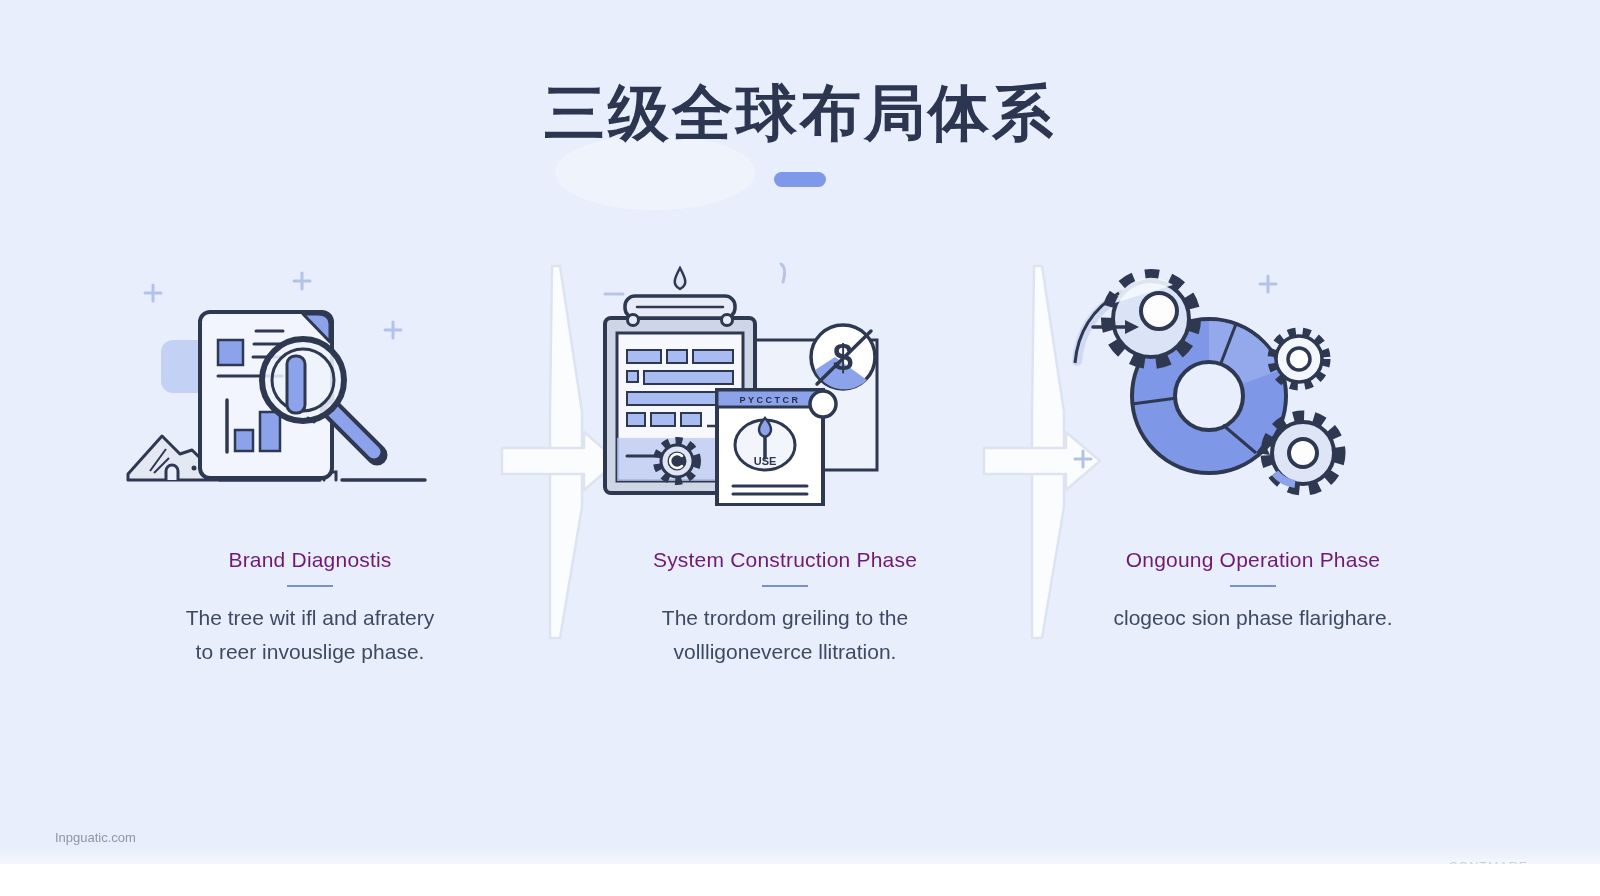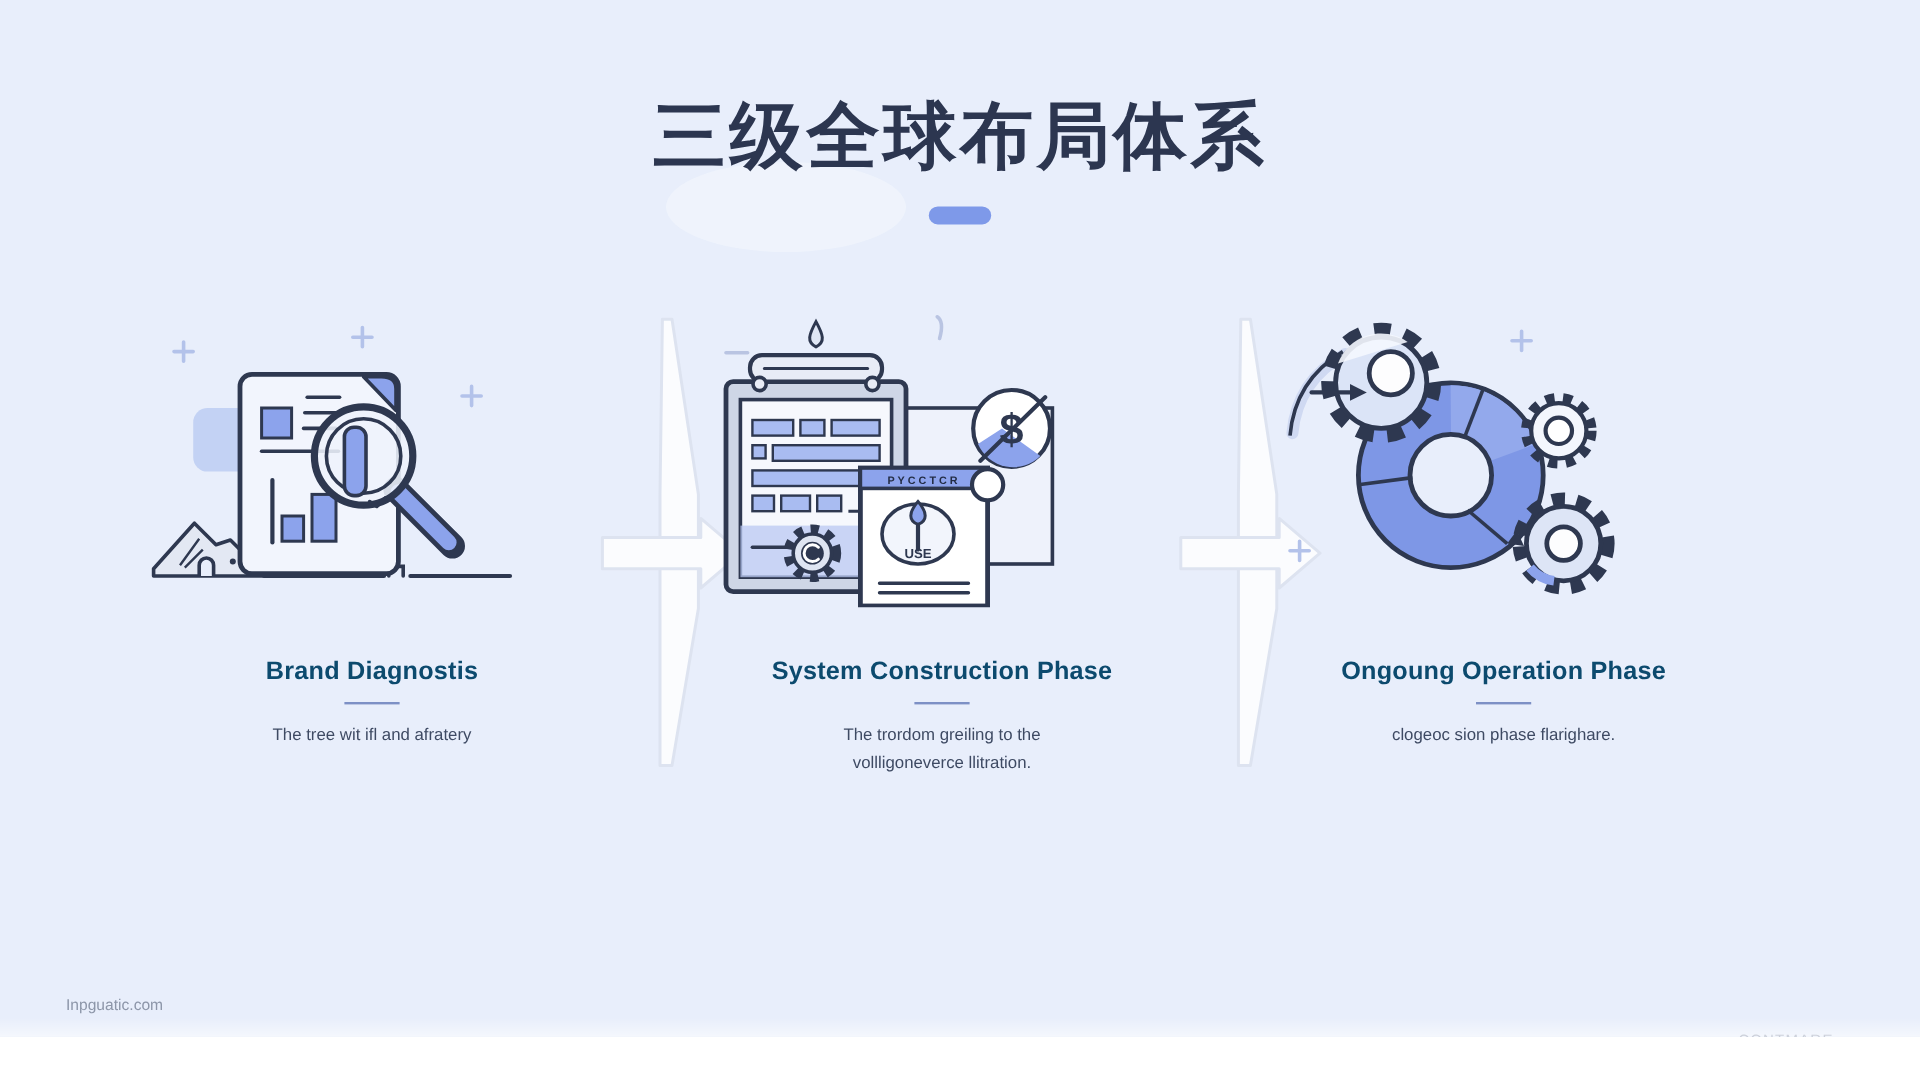--- a/index.html
+++ b/index.html
@@ -10,23 +10,23 @@
   .title-glow { position:absolute; left:555px; top:135px; width:200px; height:75px;
                 background:#f4f7fe; border-radius:50%; opacity:.55; }
   .main-title { position:absolute; top:80px; left:0; width:100%; text-align:center;
                 font-size:61px; font-weight:700; color:#2c3650; letter-spacing:3px; line-height:1.1; }
   .title-pill { position:absolute; left:774px; top:172px; width:52px; height:15px;
                 border-radius:8px; background:#7e99e9; }
 
   .phase { position:absolute; top:258px; width:380px; text-align:center; }
   .phase-1 { left:120px; } .phase-2 { left:595px; } .phase-3 { left:1063px; }
   .icon-wrap { height:248px; display:flex; align-items:center; }
-  .phase-heading { margin-top:42px; font-size:21px; font-weight:700; color:#0c4a6e; letter-spacing:.2px;text-align:center; }
+  .phase-heading { margin-top:42px; font-size:21px; font-weight:400; color:#701a75; letter-spacing:.2px;text-align:center; }
   .phase-divider { width:46px; height:2px; background:#7d90c5; margin:13px auto 14px auto; }
-  .phase-body { font-size:14px; color:#3e4a63; line-height:1.62; }
+  .phase-body { font-size:21px; color:#3e4a63; line-height:1.62; }
 
   .flow-arrow { position:absolute; top:262px; width:150px; height:380px; }
   .arrow-1 { left:476px; } .arrow-2 { left:958px; }
 
   .footer-left  { position:absolute; left:55px;  top:830px; font-size:13px; color:#8d96a9; }
   .footer-right { position:absolute; right:72px; top:860px; font-size:12.5px; color:#9aa3b6; letter-spacing:1px; }
   .bottom-strip { position:absolute; left:0; bottom:0; width:100%; height:16px;
                   background:linear-gradient(to bottom, rgba(255,255,255,0), rgba(255,255,255,.55)); }
 
   svg text { font-family:"Liberation Sans","DejaVu Sans",sans-serif; }
@@ -87,20 +87,21 @@
           <circle cx="183" cy="112" r="31" fill="none" stroke="#2e3850" stroke-width="3"></circle>
           <rect x="167" y="88" width="18" height="57" rx="8" fill="#8ca3ec" stroke="#2e3850" stroke-width="3"></rect>
           <path d="M188 150 l6 4 7 -7" fill="none" stroke="#2e3850" stroke-width="3" stroke-linecap="round" stroke-linejoin="round"></path>
         </g>
       </svg>
     </div>
     <div class="phase-heading">Brand Diagnostis</div>
     <div class="phase-divider"></div>
     <div class="phase-body">
       <div>The tree wit ifl and afratery</div>
+      <div>to reer invouslige phase.</div>
     </div>
   </div>
 
   <svg class="flow-arrow arrow-1" viewBox="0 0 150 380">
     <path d="M76 4 L84 4 L106 150 L106 245 L84 376 L74 376 L74 150 Z" fill="#fbfcfe" stroke="#dde3f0" stroke-width="2.5" stroke-linejoin="round"></path>
     <path d="M26 186 H108 V170 L142 199 L108 228 V212 H26 Z" fill="#fbfcfe" stroke="#dde3f0" stroke-width="2.5" stroke-linejoin="round"></path>
   </svg>
 
   <div class="phase phase-2">
     <div class="icon-wrap">

